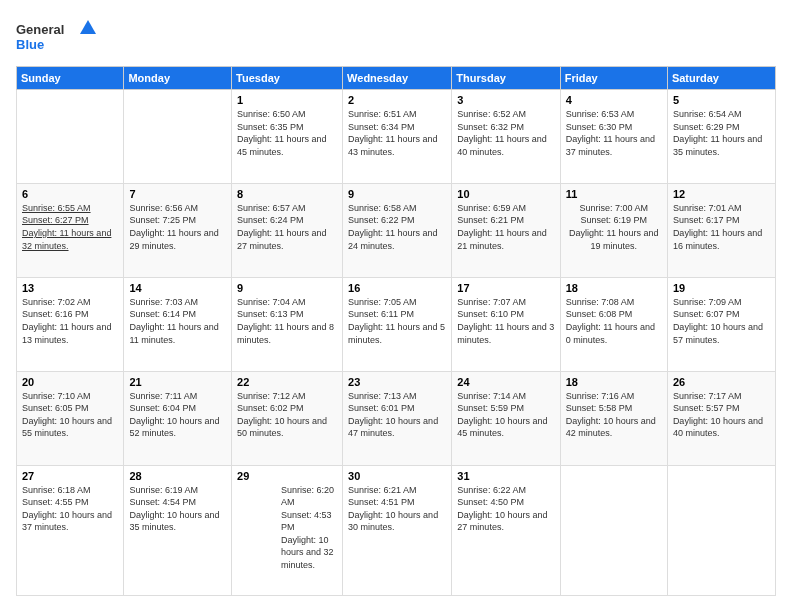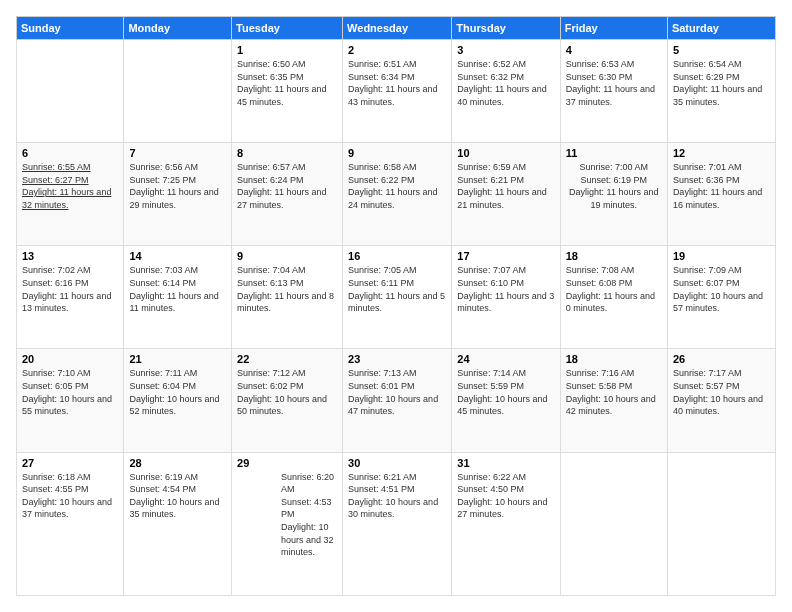--- a/index.html
+++ b/index.html
@@ -78,20 +78,33 @@
       line-height: 1.4;
     }
     .empty {
       background: #fff !important;
     }
   </style>
 </head>
 <body>
 
 <div class="page">
+  <div class="header">
+    <div class="logo">
+    <svg width="80" height="40" viewBox="0 0 80 40">
+      <text x="0" y="18" font-size="13" font-weight="bold" font-family="Arial" fill="#333">General</text>
+      <text x="0" y="33" font-size="13" font-weight="bold" font-family="Arial" fill="#1a73e8">Blue</text>
+      <polygon points="72,4 80,18 64,18" fill="#1a73e8"></polygon>
+    </svg>
+  </div>
+    <div class="title-area">
+      <div class="month-title"></div>
+      <div class="location"></div>
+    </div>
+  </div>
 
   <table class="calendar">
     <thead>
       <tr>
       <th>Sunday</th>
           <th>Monday</th>
           <th>Tuesday</th>
           <th>Wednesday</th>
           <th>Thursday</th>
           <th>Friday</th>
@@ -166,21 +179,21 @@
           </td>
           <td>
             <span class="day-num">11</span>
             <div class="day-info" style="white-space: pre-line; text-align: center;">Sunrise: 7:00 AM
 Sunset: 6:19 PM
 Daylight: 11 hours and 19 minutes.</div>
           </td>
           <td>
             <span class="day-num">12</span>
             <div class="day-info" style="white-space: pre-line;">Sunrise: 7:01 AM
-Sunset: 6:36 PM
+Sunset: 6:17 PM
 Daylight: 11 hours and 16 minutes.</div>
           </td>
         </tr>
         <tr>
           <td>
             <span class="day-num">13</span>
             <div class="day-info" style="white-space: pre-line;">Sunrise: 7:02 AM
 Sunset: 6:16 PM
 Daylight: 11 hours and 13 minutes.</div>
           </td>

